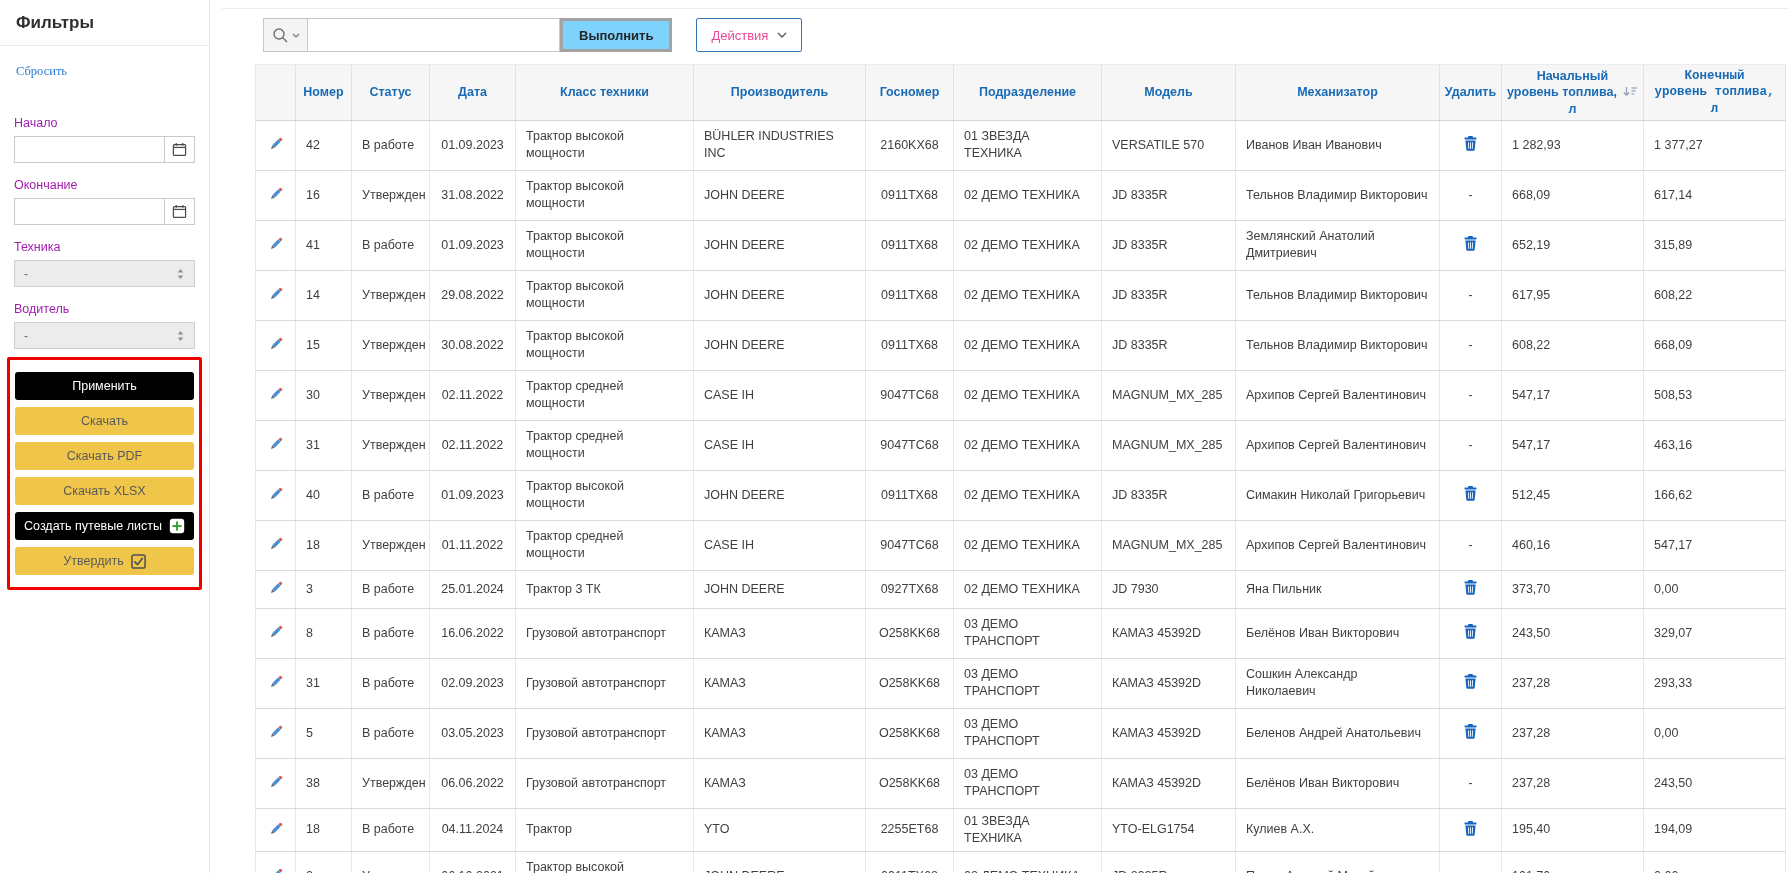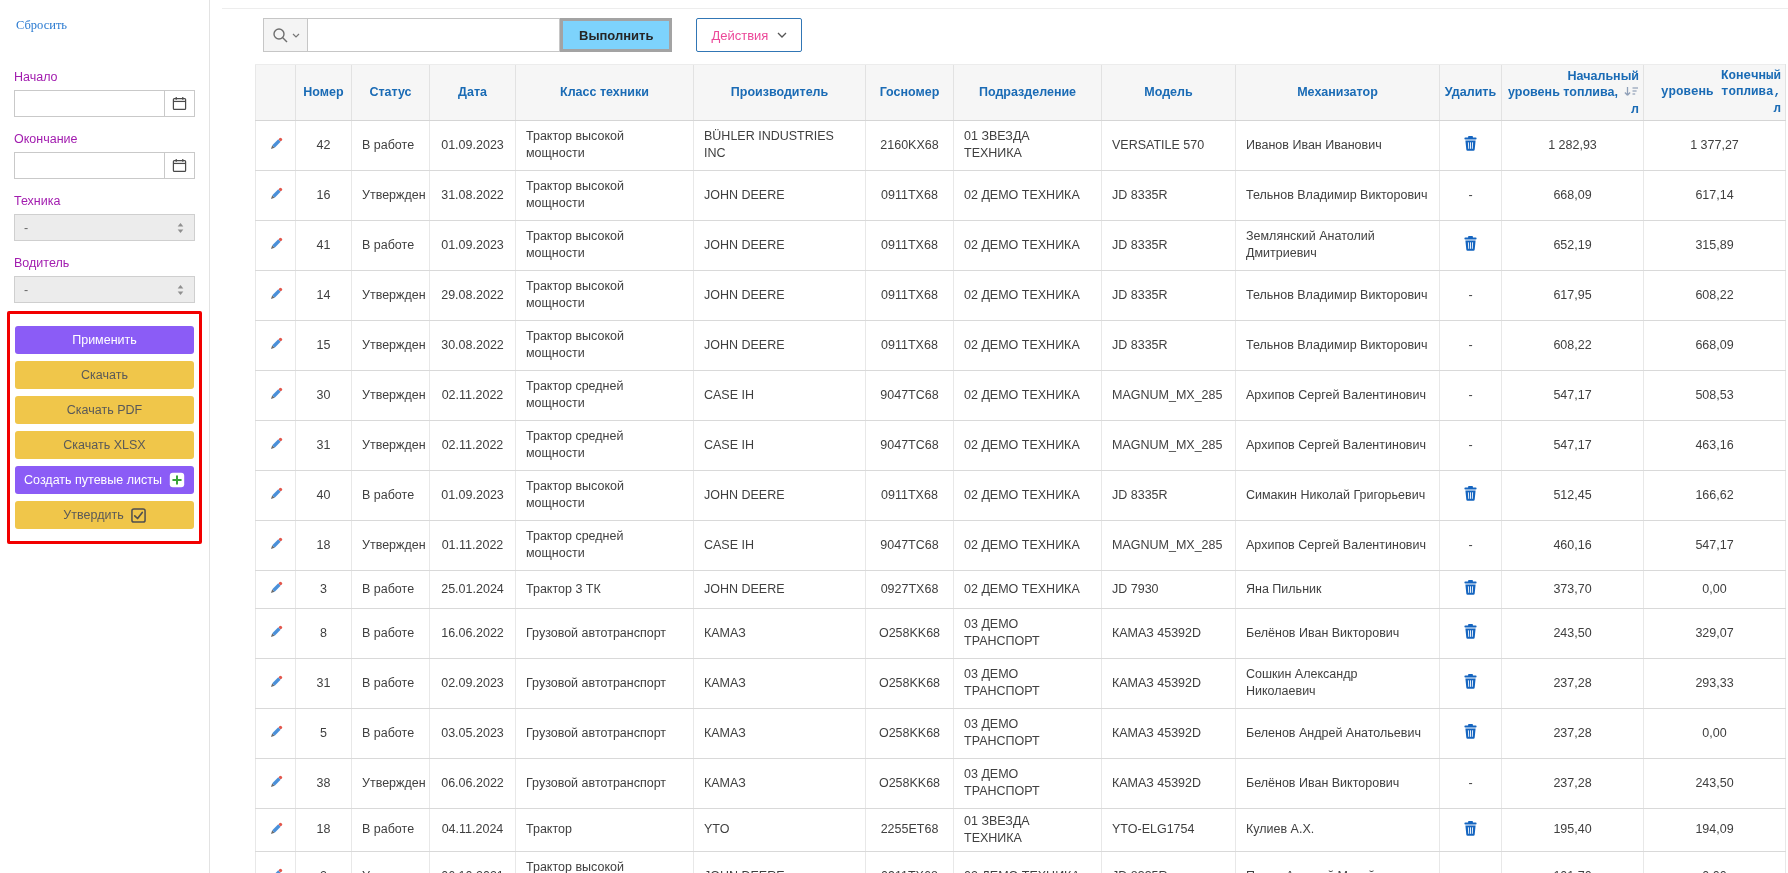--- a/index.html
+++ b/index.html
@@ -15,21 +15,21 @@
   .field label { display:block; font-size:12.5px; color:#a21caf; margin-bottom:6px; }
   .date-wrap { display:flex; height:27px; border:1px solid #c9c9c9; background:#fff; }
   .date-wrap input { flex:1; min-width:0; border:none; outline:none; padding:0 6px; font-size:12.5px; background:#fff; }
   .cal-btn { width:30px; border:none; border-left:1px solid #c9c9c9; background:#fff; display:flex; align-items:center; justify-content:center; cursor:pointer; padding:0; }
   .select-wrap { display:flex; align-items:center; justify-content:space-between; height:27px; padding:0 9px; border:1px solid #cfcfcf; background:#ececec; cursor:pointer; }
   .sel-val { font-size:12.5px; color:#666; }
   .btn-box { margin:8px 7px 0; border:3px solid #f20000; border-radius:2px; padding:5px 5px; }
   .side-btn { display:flex; align-items:center; justify-content:center; gap:7px; width:100%; height:28px;
               margin:7px 0; border:none; border-radius:3px; font-size:12.5px; cursor:pointer;
               font-family:"Liberation Sans", sans-serif; }
-  .side-btn.green { background:#8b5cf6; color:#fff; }
+  .side-btn.green { background:#000000; color:#fff; }
   .side-btn.yellow { background:#f0c64a; color:#595959; }
   .ic { display:inline-flex; align-items:center; line-height:0; }
 
   
   .main { flex:1; position:relative; padding:8px 0 0 45px; background:#fff; }
   .top-rule { position:absolute; top:8px; left:12px; right:0; height:1px; background:#ededed; }
   .toolbar { display:flex; align-items:center; margin:10px 0 12px 8px; }
   .search-group { display:flex; height:34px; }
   .search-seg { width:45px; background:#f4f4f4; border:1px solid #c6c6c6; display:flex; align-items:center; justify-content:center; gap:3px; cursor:pointer; }
   .search-input { width:252px; border:1px solid #c6c6c6; border-left:none; padding:0 8px; font-size:13px; outline:none; }
@@ -37,35 +37,36 @@
   .actions-btn { margin-left:24px; height:34px; padding:0 14px; background:#fff; border:1px solid #3176b5; border-radius:2px;
                  display:flex; align-items:center; gap:9px; font-size:13px; color:#ec4899; cursor:pointer; font-family:"Liberation Sans", sans-serif; }
 
   
   table.report { border-collapse:collapse; table-layout:fixed; width:1530px; margin-top:4px; }
   .report thead th { height:48px; background:#f6f6f6; color:#1a6bb5; font-size:12.5px; font-weight:700;
                      text-align:center; vertical-align:middle; border-left:1px solid #e2e2e2;
                      border-top:1px solid #ececec; border-bottom:1px solid #d5d5d5; padding:3px 4px; line-height:1.3; cursor:pointer; }
   .report thead th:first-child { border-left:1px solid #e8e8e8; cursor:default; }
   .report thead th:last-child { border-right:1px solid #e2e2e2;font-family:Liberation Mono, monospace; }
-  .hline { display:flex; align-items:center; justify-content:flex-end; gap:5px; }
+  .hline { display:flex; align-items:center; justify-content:center; gap:5px; }
   .report tbody td { height:50px; font-size:12.5px; color:#3f3f3f; border-left:1px solid #e8e8e8;
                      border-bottom:1px solid #d9d9d9; padding:4px 10px; vertical-align:middle; line-height:1.35;
                      overflow:hidden; background:#fff; }
   .report tbody td:first-child { border-left:1px solid #e8e8e8; }
   .report tbody td:last-child { border-right:1px solid #e8e8e8; }
   .report tbody tr.compact td { height:38px; }
   td.al-center { text-align:center; }
-  td.al-right { text-align:center; padding-right:14px; }
+  td.al-right { text-align:left; padding-right:14px; }
   .icon-btn { background:transparent; border:none; padding:2px; cursor:pointer; line-height:0; }
 </style>
 </head>
 <body>
 
 <div class="sidebar">
+  <div class="sidebar-title">Фильтры</div>
   <a class="reset-link">Сбросить</a>
   <div>
       <div class="field">
         <label>Начало</label>
         <div class="date-wrap">
           <input style="">
           <button class="cal-btn">
             <span class="ic">
               <svg width="15" height="15" viewBox="0 0 16 16" fill="none" stroke="#4a4a4a" stroke-width="1.3">
                 <rect x="1.5" y="2.8" width="13" height="11.5" rx="1"></rect>

